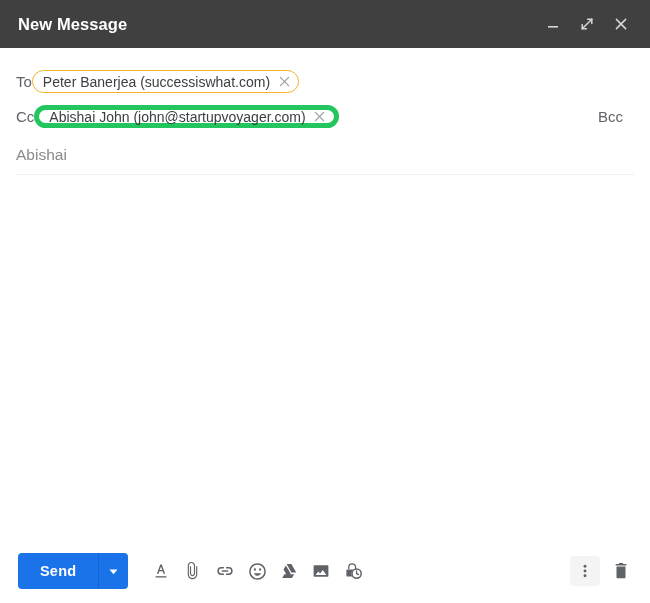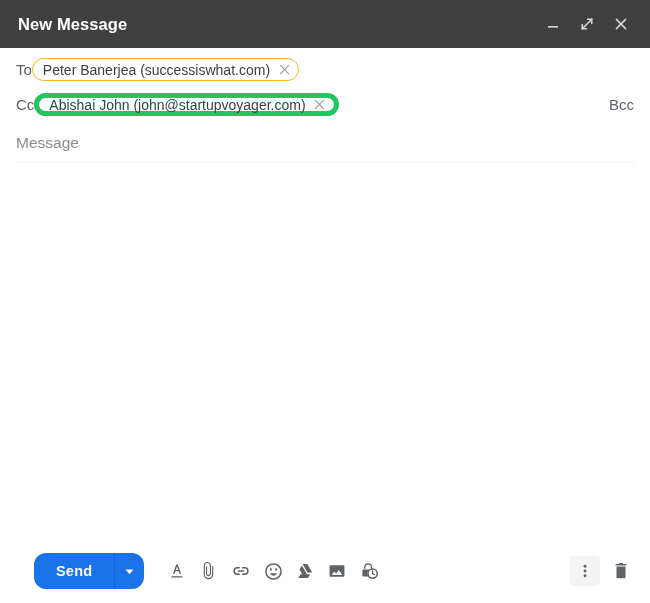--- a/index.html
+++ b/index.html
@@ -12,20 +12,21 @@
     -webkit-font-smoothing: antialiased;
   }
   #compose-window {
     position: relative;
     width: 650px;
     height: 603px;
     background: #ffffff;
     overflow: hidden;
     display: flex;
     flex-direction: column;
+    gap: 12px;
   }
 
   
   .titlebar {
     height: 48px;
     background: #404040;
     display: flex;
     align-items: center;
     padding: 0 14px 0 18px;
     flex: 0 0 auto;
@@ -95,21 +96,21 @@
     margin-left: 6px;
     width: 16px;
     height: 16px;
     display: flex;
     align-items: center;
     justify-content: center;
     cursor: pointer;
   }
   .bcc-label {
     position: absolute;
-    right: 0;
+    right: 11px;
     font-size: 15px;
     color: #5f6368;
     cursor: pointer;
     line-height: 1;
   }
   .subject-row {
     display: flex;
     align-items: center;
     height: 38px;
     border-bottom: 1px solid #f1f1f1;
@@ -137,24 +138,23 @@
     display: flex;
     align-items: center;
     padding: 0 14px 0 18px;
     box-sizing: border-box;
   }
   .send-group {
     display: flex;
     align-items: stretch;
     height: 36px;
     background: #1a73e8;
-    border-radius: 12px;
+    border-radius: 4px;
     overflow: hidden;
     flex: 0 0 auto;
-    margin-left: 16px;
   }
   .send-btn {
     display: flex;
     align-items: center;
     justify-content: center;
     padding: 0 22px;
     color: #ffffff;
     font-size: 14.5px;
     font-weight: bold;
     cursor: pointer;
@@ -270,21 +270,21 @@
               <line x1="2.4" y1="2.4" x2="10.6" y2="10.6"></line>
               <line x1="10.6" y1="2.4" x2="2.4" y2="10.6"></line>
             </g>
           </svg>
         </span>
       </span>
       <span class="bcc-label">Bcc</span>
     </div>
 
     <div class="subject-row">
-      <span class="subject-text">Message</span>
+      <span class="subject-text">Abishai</span>
     </div>
   </div>
 
   <div class="body-area"></div>
 
   <div class="toolbar">
 
     <div class="send-group">
       <div class="send-btn">Send</div>
       <div class="send-caret">

